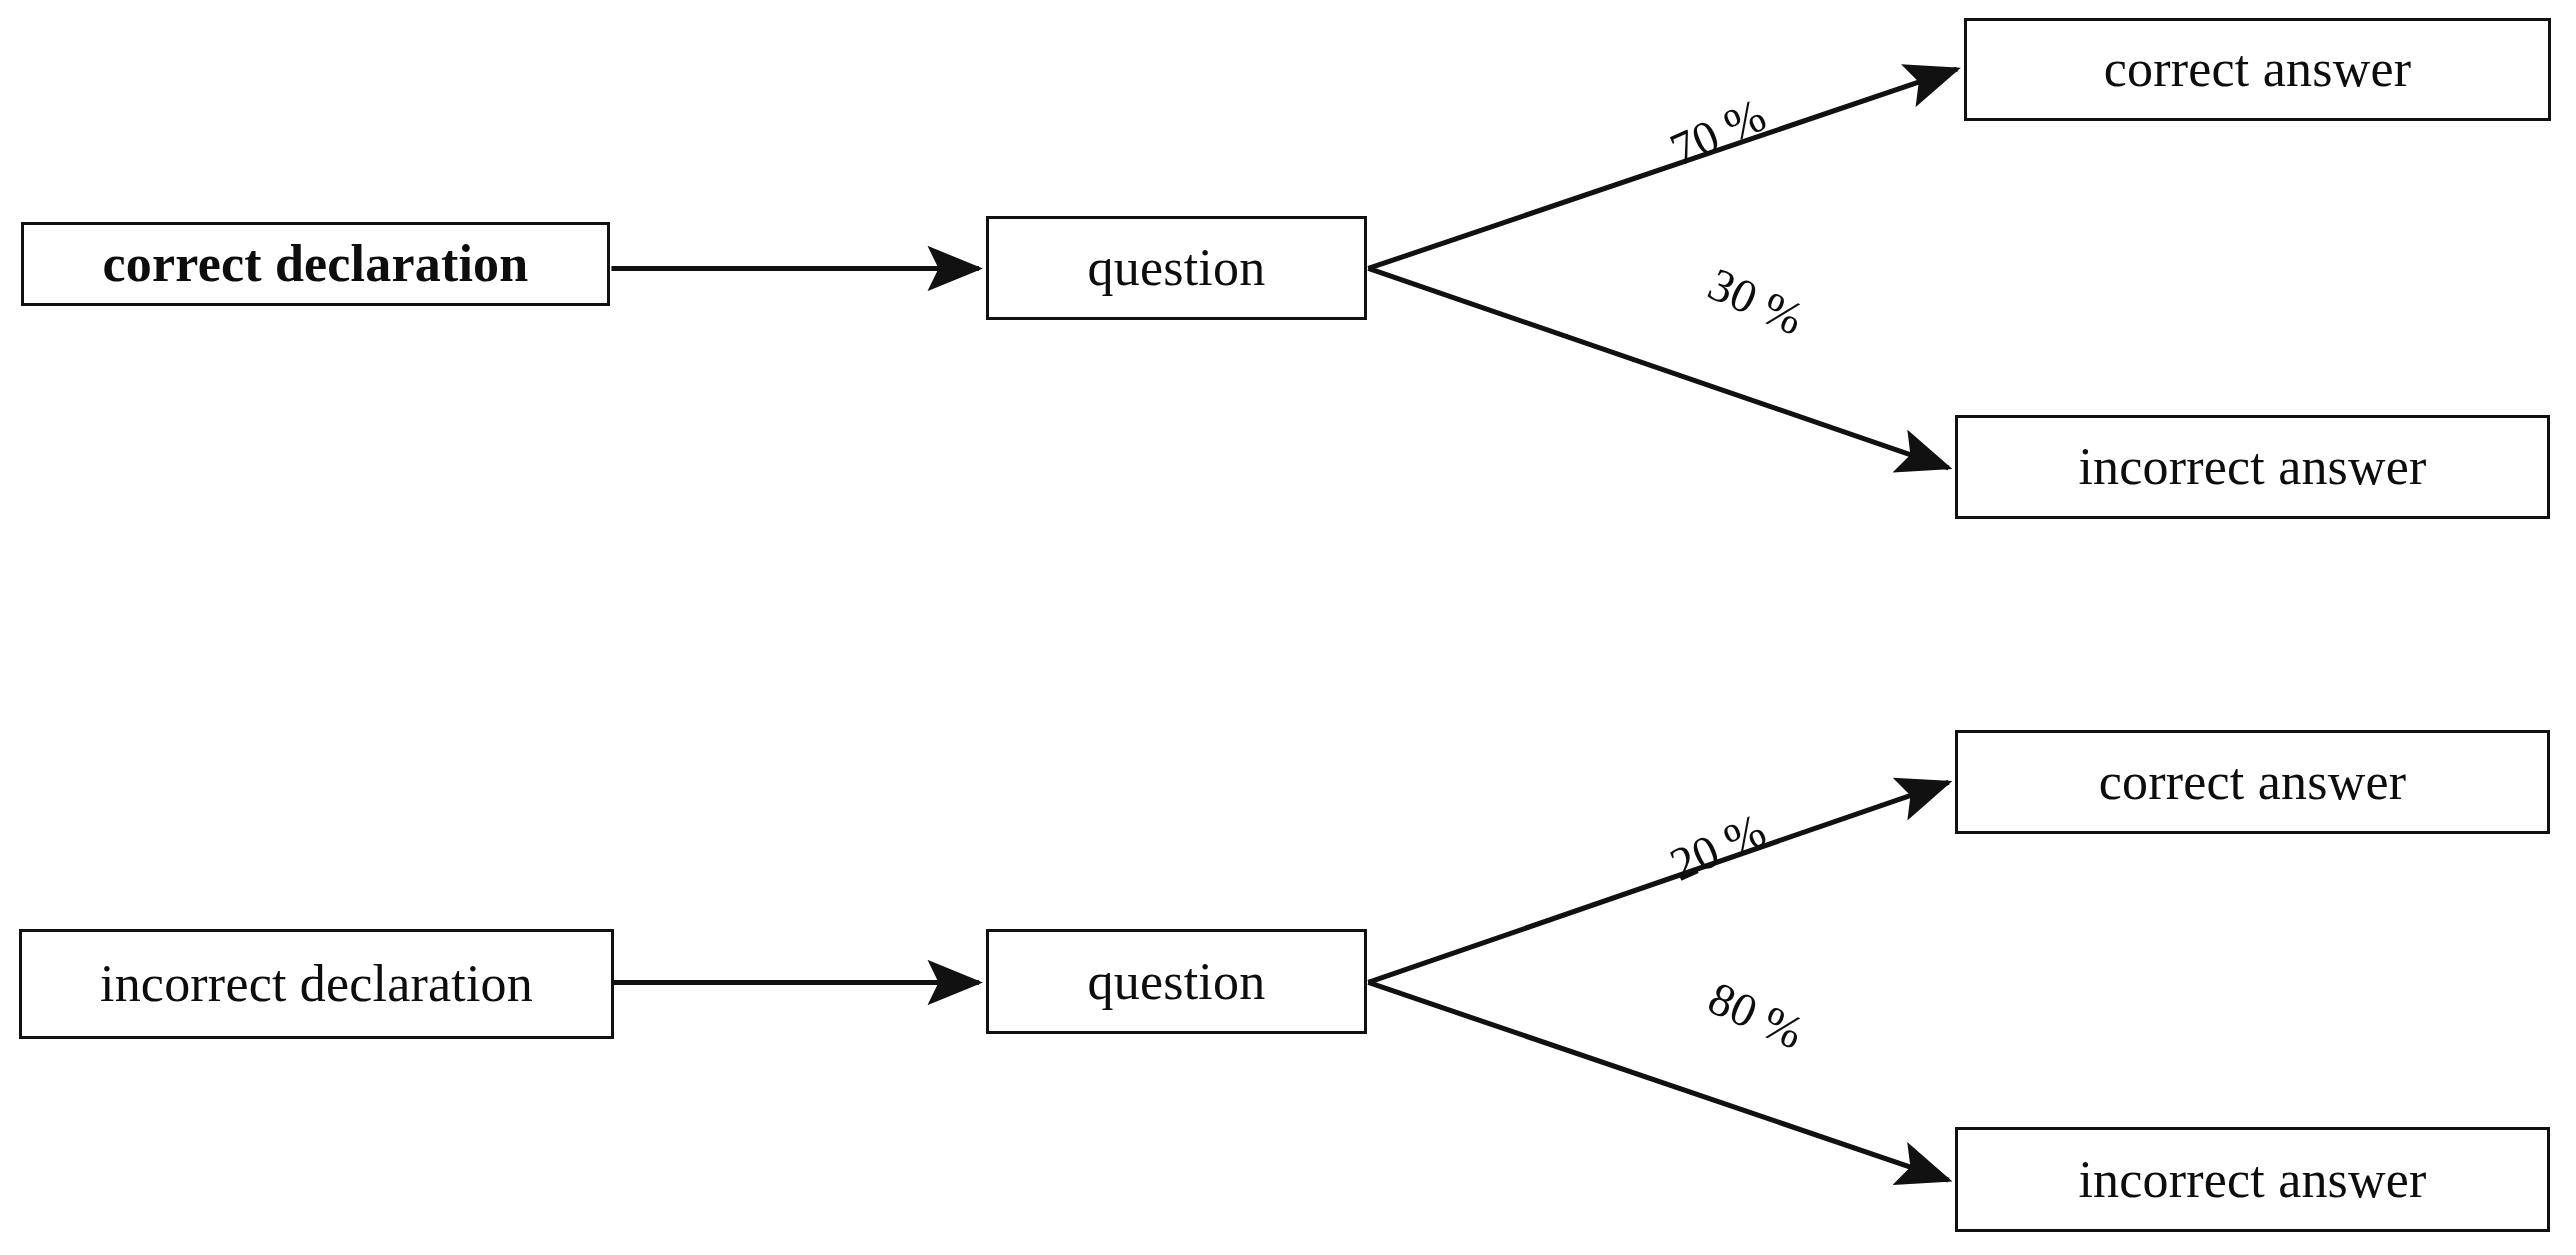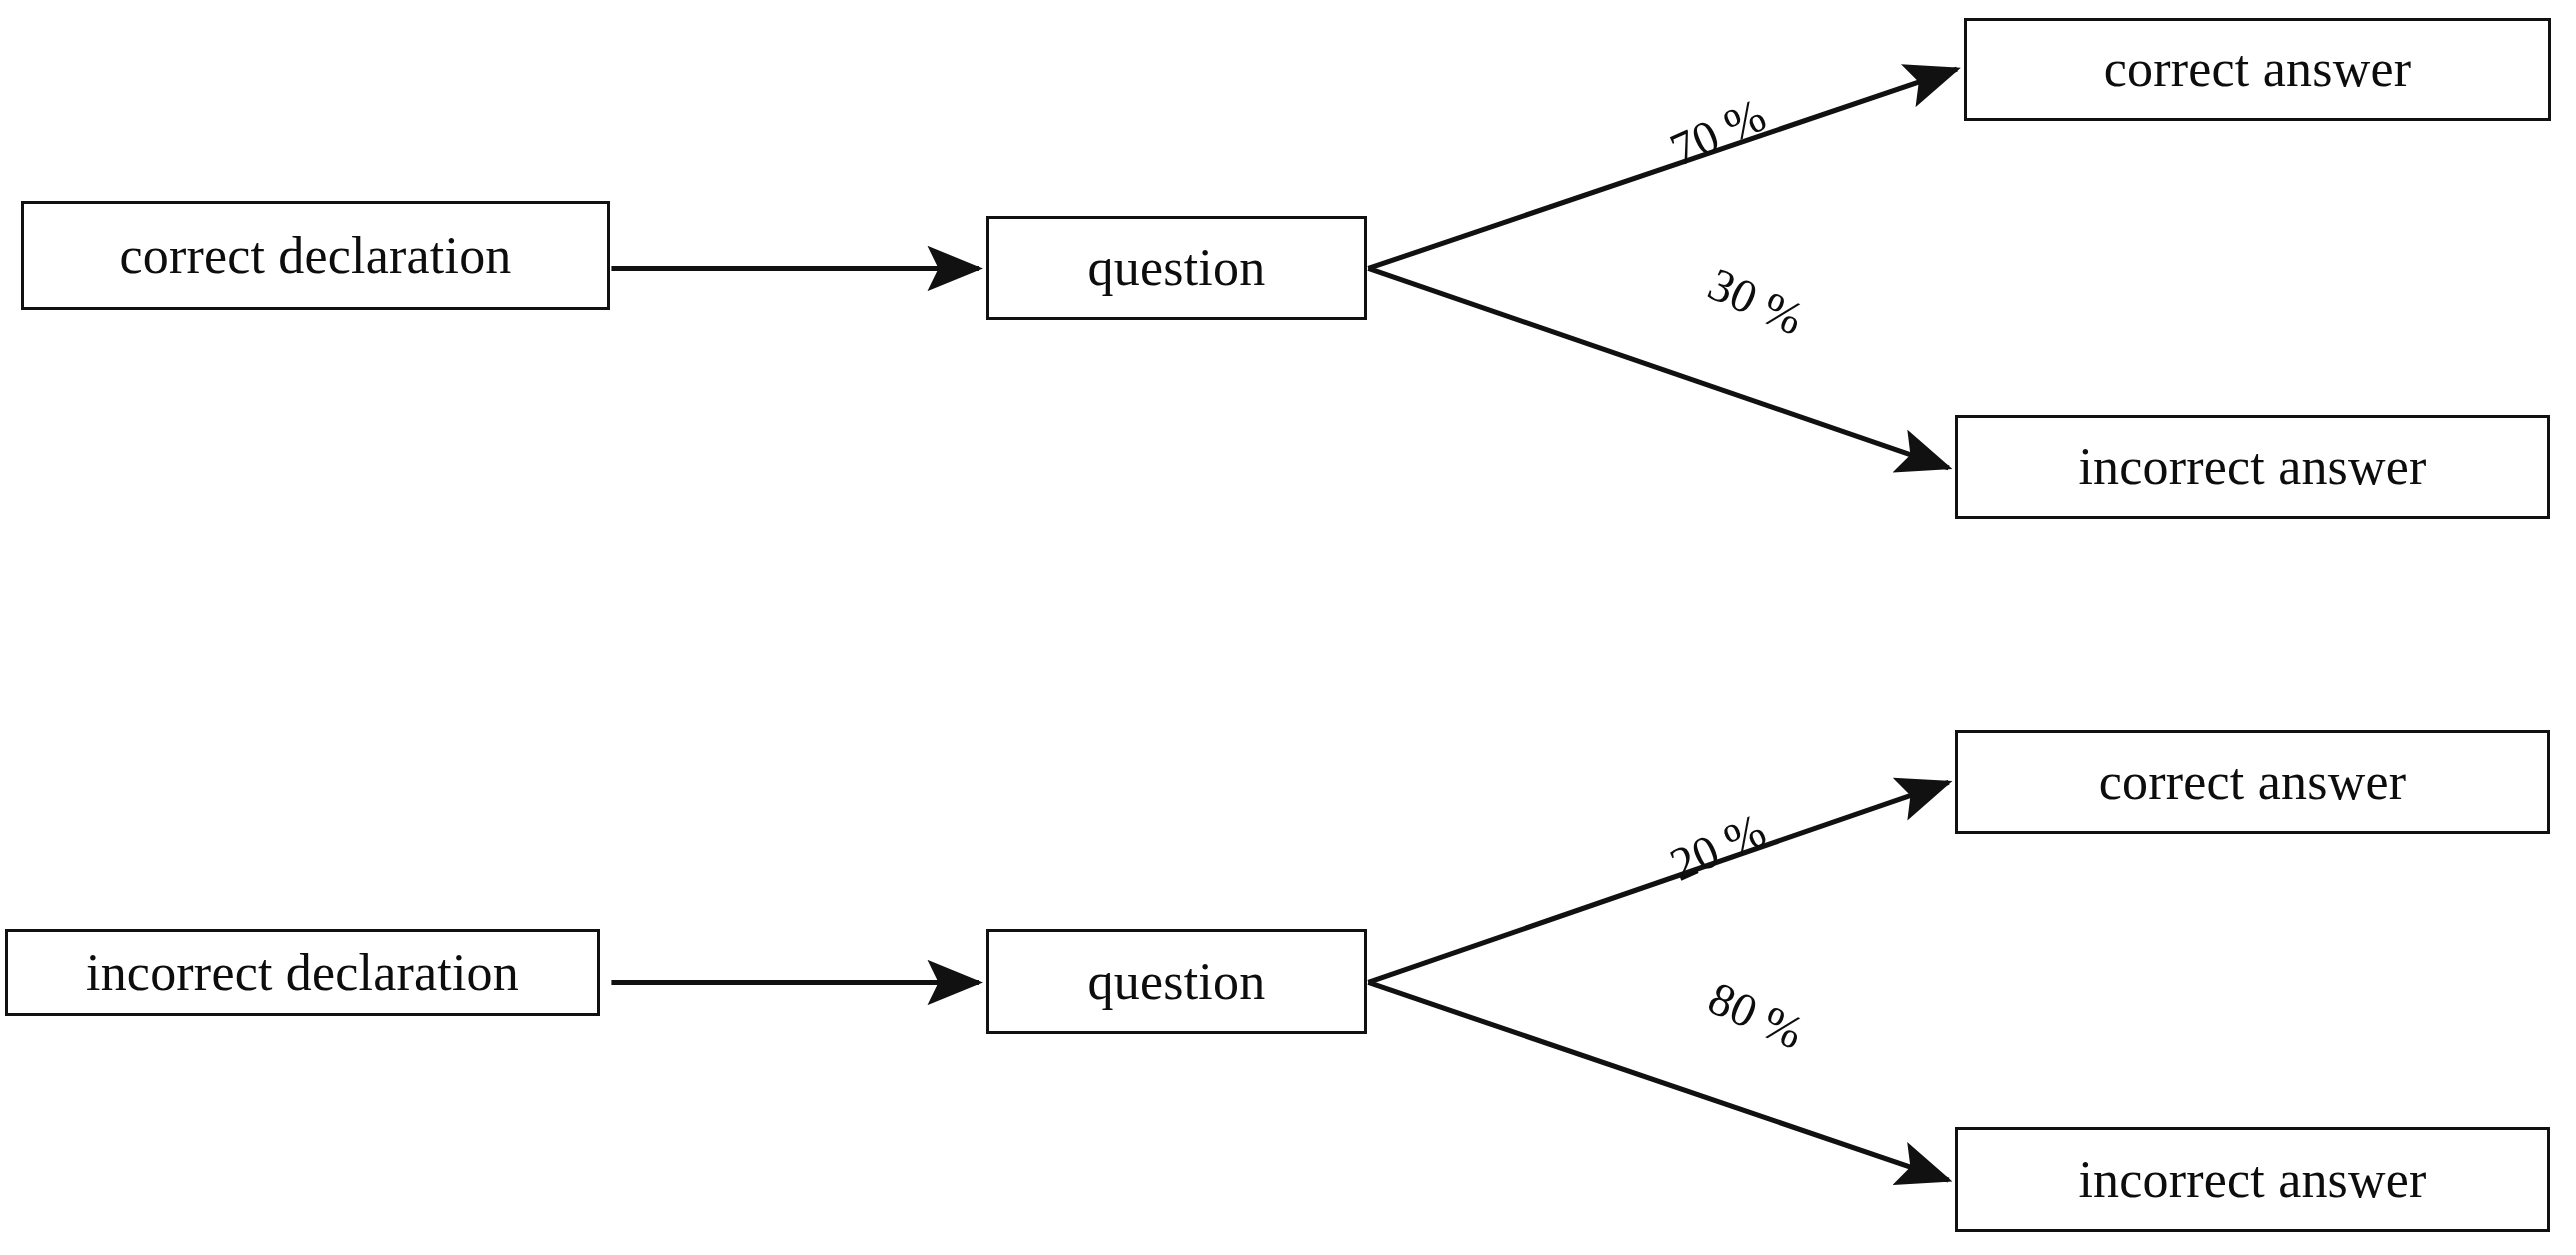--- a/index.html
+++ b/index.html
@@ -48,26 +48,26 @@
   .edge-label {
     position: absolute;
     font-size: 47px;
     line-height: 1;
     white-space: nowrap;
     color: #0d0d0d;
     z-index: 3;
     transform-origin: 50% 50%;
   }
   
-  #node-top-source   { left: 21px;   top: 201px;  width: 589px; height: 109px; }
+  #node-top-source   { left: 21px;   top: 222px;  width: 589px; height: 84px; font-weight: bold; }
   #node-top-question { left: 986px; top: 216px;  width: 381px; height: 104px; }
   #node-top-correct  { left: 1964px; top: 17.7px;   width: 587px; height: 103px; }
   #node-top-incorrect{ left: 1955px; top: 415px;  width: 595px; height: 104px; }
   
-  #node-bot-source   { left: 5px;   top: 929px; width: 595px; height: 87px; }
+  #node-bot-source   { left: 19px;   top: 929px; width: 595px; height: 110px; }
   #node-bot-question { left: 986px; top: 929px; width: 381px; height: 105px; }
   #node-bot-correct  { left: 1955px; top: 730px;  width: 595px; height: 104px; }
   #node-bot-incorrect{ left: 1955px; top: 1127px; width: 595px; height: 105px; }
   
   #label-top-upper { left: 1669px; top: 109px;  transform: rotate(-24deg); }
   #label-top-lower { left: 1707px; top: 278px;  transform: rotate(24deg); }
   #label-bot-upper { left: 1669px; top: 824px;  transform: rotate(-24deg); }
   #label-bot-lower { left: 1707px; top: 992px; transform: rotate(24deg); }
 </style>
 </head>

